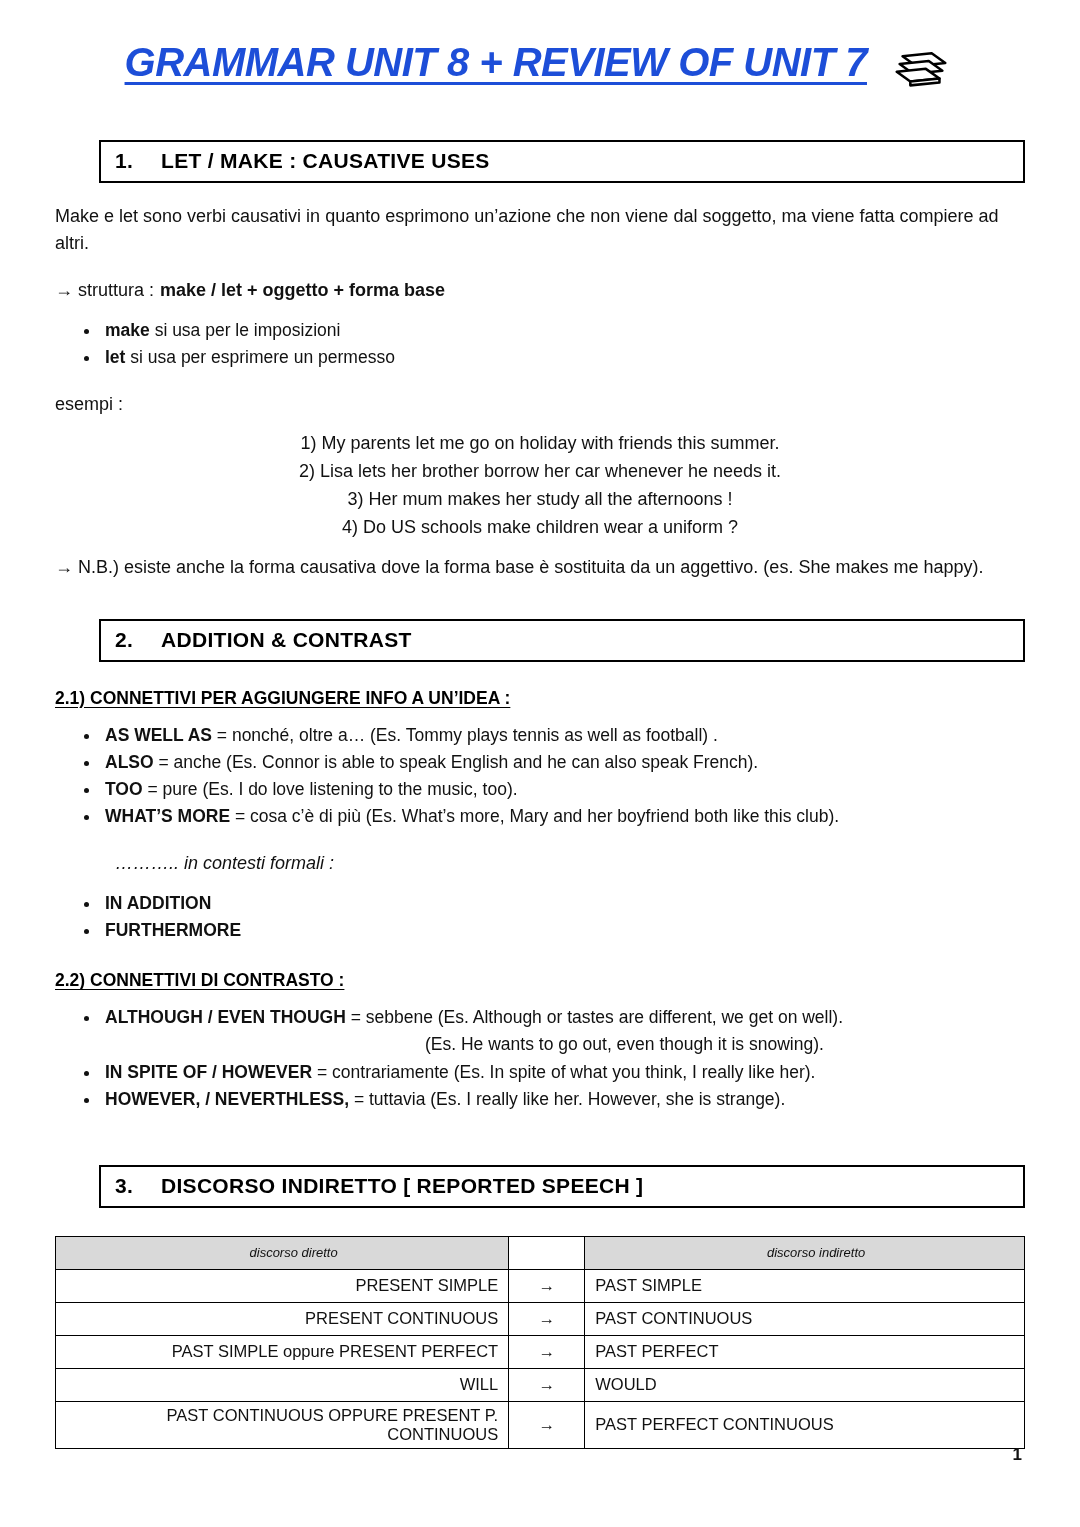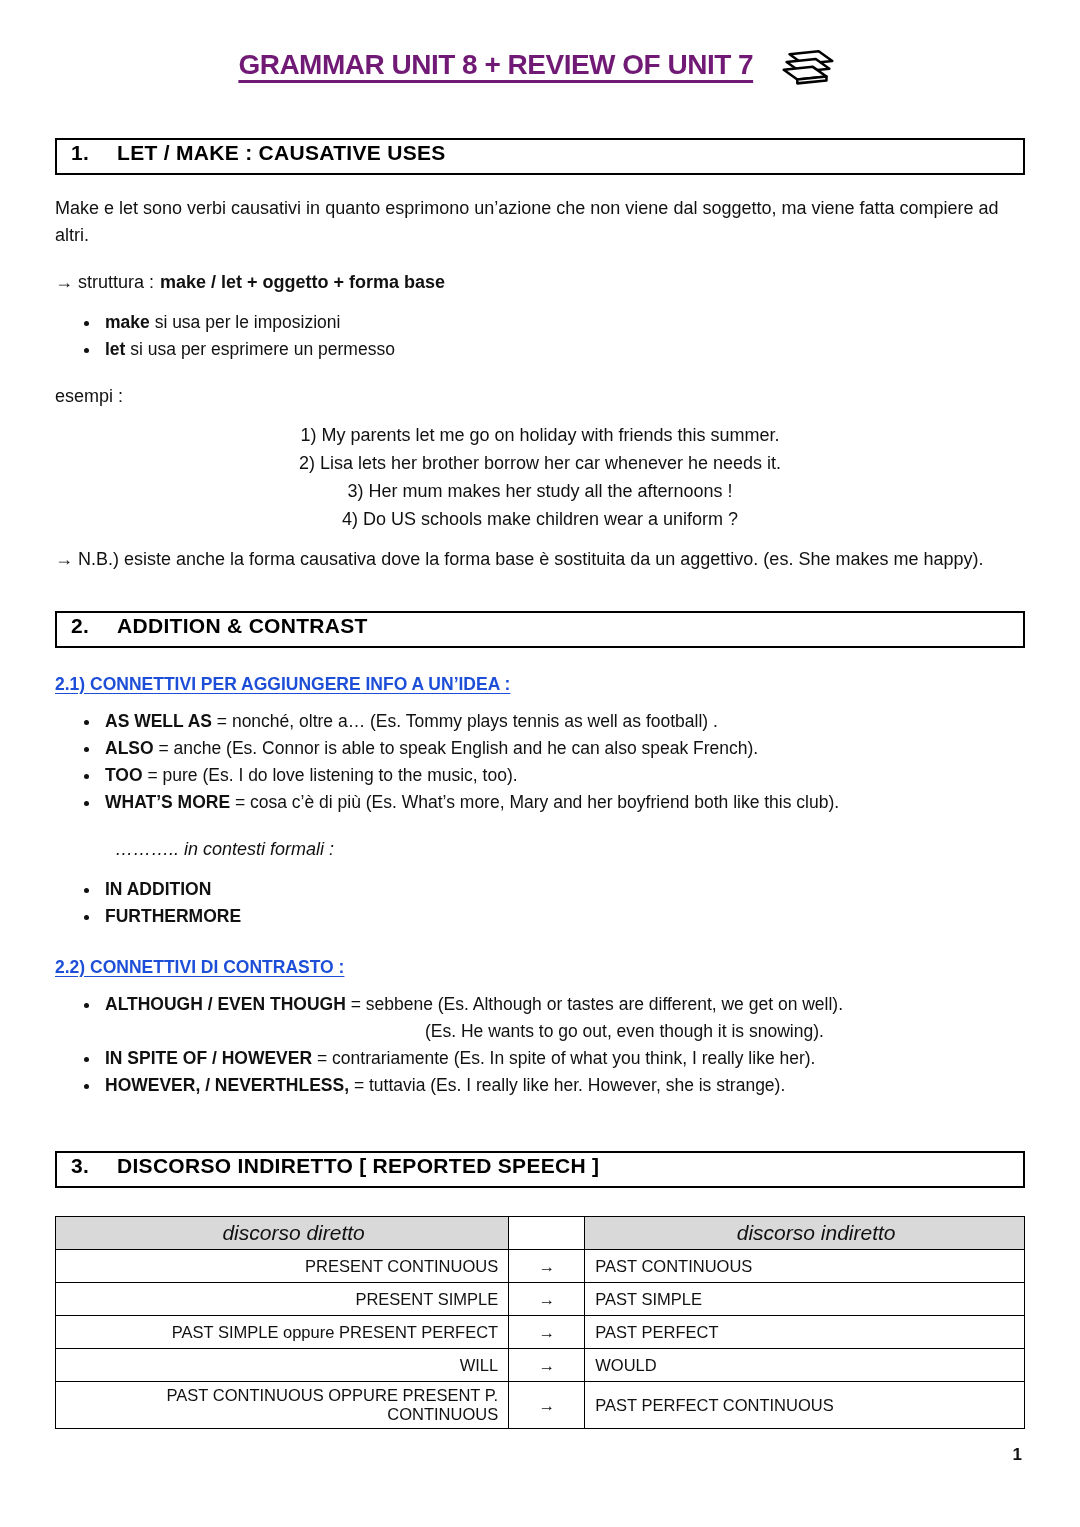--- a/index.html
+++ b/index.html
@@ -5,60 +5,61 @@
   html,body{margin:0;padding:0;background:#ffffff;}
   body{
     width:1080px;height:1527px;position:relative;overflow:hidden;
     font-family:"Liberation Sans", sans-serif;color:#111;
   }
   .page{padding:40px 55px 0 55px;position:relative;height:1487px;box-sizing:border-box;}
 
   
   .title-row{text-align:center;margin-bottom:30px;white-space:nowrap;}
   .doc-title{
-    display:inline-block;font-size:28px;font-weight:800;letter-spacing:-0.5px;
+    display:inline-block;font-size:40px;font-weight:800;letter-spacing:-0.5px;
     text-decoration:underline;text-decoration-thickness:3px;text-underline-offset:6px;
-    color:#701a75;
+    color:#1d4ed8;
+    font-style:italic;
   }
   .books{display:inline-block;vertical-align:middle;margin-left:16px;position:relative;top:-6px;}
 
   
   .sec-box{
-    border:2px solid #000;padding:1px 14px 8px 14px;margin-top:38px;
-    font-size:21px;font-weight:bold;color:#000;letter-spacing:0.3px;
+    border:2px solid #000;padding:7px 14px 8px 14px;margin-top:38px;
+    font-size:21px;font-weight:bold;color:#000;letter-spacing:0.3px;margin-left:44px;
   }
   .sec-box .num{display:inline-block;min-width:46px;}
 
   p, .line{font-size:18px;line-height:1.5;}
   .para{margin:20px 0 0 0;}
   .mt-lg{margin-top:12px;}
   .b{font-weight:bold;}
   .arrow-line .b{margin-left:6px;}
 
   ul.bullets{margin:13px 0 0 0;padding-left:46px;}
   ul.bullets li{font-size:17.5px;line-height:1.55;padding-left:4px;}
   .examples{margin-top:12px;}
   .examples .line{margin:0;line-height:1.55;text-align:center;}
 
   .subhead{
     margin-top:26px;font-size:17.5px;font-weight:bold;
-    text-decoration:underline;text-underline-offset:3px;color:#1d4ed8;
+    text-decoration:underline;text-underline-offset:3px;color:#000000;
   }
   .indent{margin-left:60px;font-style:italic;}
   .second-line{margin-left:320px;}
 
   
   table.speech{border-collapse:collapse;margin-top:28px;width:970px;}
   table.speech td{
     border:1.5px solid #000;font-size:16.5px;padding:4px 10px;height:24px;
   }
   td.dleft{width:468px;text-align:right;}
   td.darrow{width:38px;text-align:center;font-weight:bold;font-size:18px;}
   td.dright{width:452px;text-align:left;}
-  tr.thead td{background:#d9d9d9;font-style:italic;text-align:center;font-size:21px;padding-left:33px;}
+  tr.thead td{background:#d9d9d9;font-style:italic;text-align:center;font-size:13px;padding-left:33px;}
   tr.thead td.darrow{background:#ffffff;}
 
   .pagenum{position:absolute;right:58px;bottom:22px;font-size:17px;font-weight:bold;}
 </style>
 </head>
 <body>
 
 <div class="page">
 
   <div class="title-row">
@@ -138,28 +139,28 @@
 
 
   <table class="speech">
     <tbody>
         <tr class="thead">
       <td class="dleft">discorso diretto</td>
       <td class="darrow"></td>
       <td class="dright">discorso indiretto</td>
     </tr>
     <tr>
+      <td class="dleft">PRESENT SIMPLE</td>
+      <td class="darrow">→</td>
+      <td class="dright">PAST SIMPLE</td>
+    </tr>
+    <tr>
       <td class="dleft">PRESENT CONTINUOUS</td>
       <td class="darrow">→</td>
       <td class="dright">PAST CONTINUOUS</td>
-    </tr>
-    <tr>
-      <td class="dleft">PRESENT SIMPLE</td>
-      <td class="darrow">→</td>
-      <td class="dright">PAST SIMPLE</td>
     </tr>
     <tr>
       <td class="dleft">PAST SIMPLE  oppure  PRESENT PERFECT</td>
       <td class="darrow">→</td>
       <td class="dright">PAST PERFECT</td>
     </tr>
     <tr>
       <td class="dleft">WILL</td>
       <td class="darrow">→</td>
       <td class="dright">WOULD</td>

